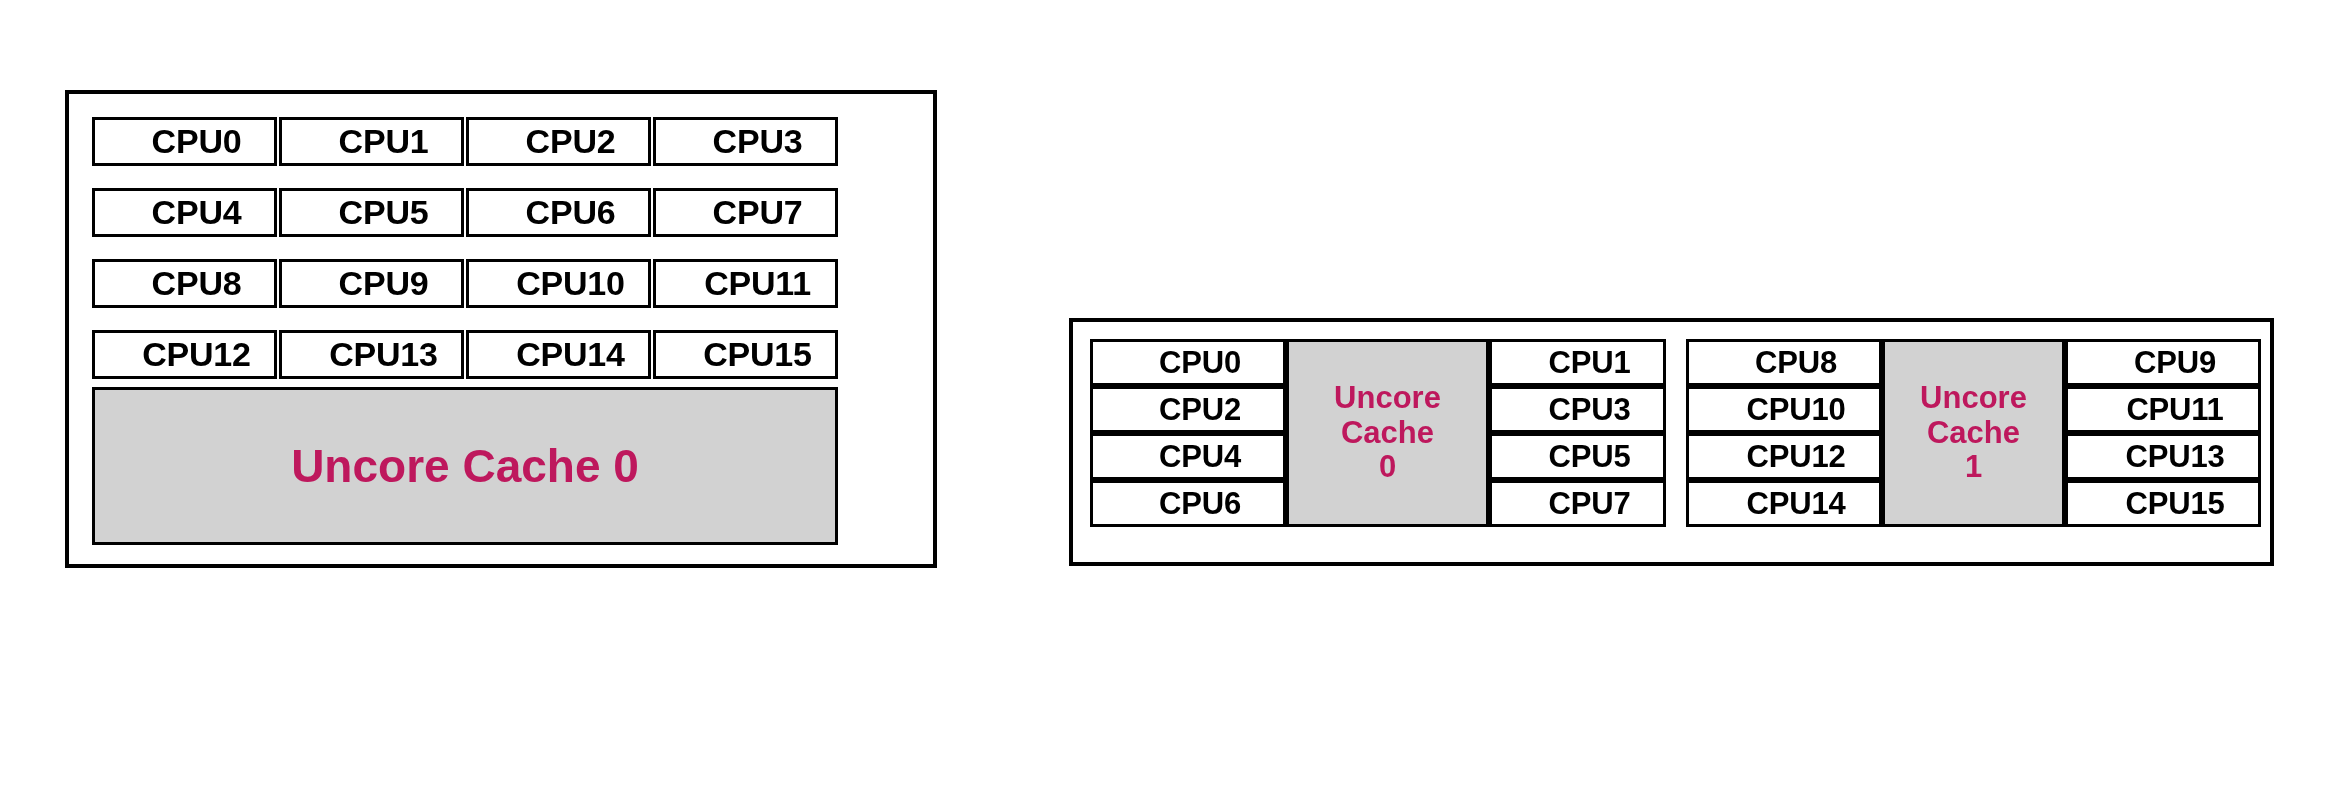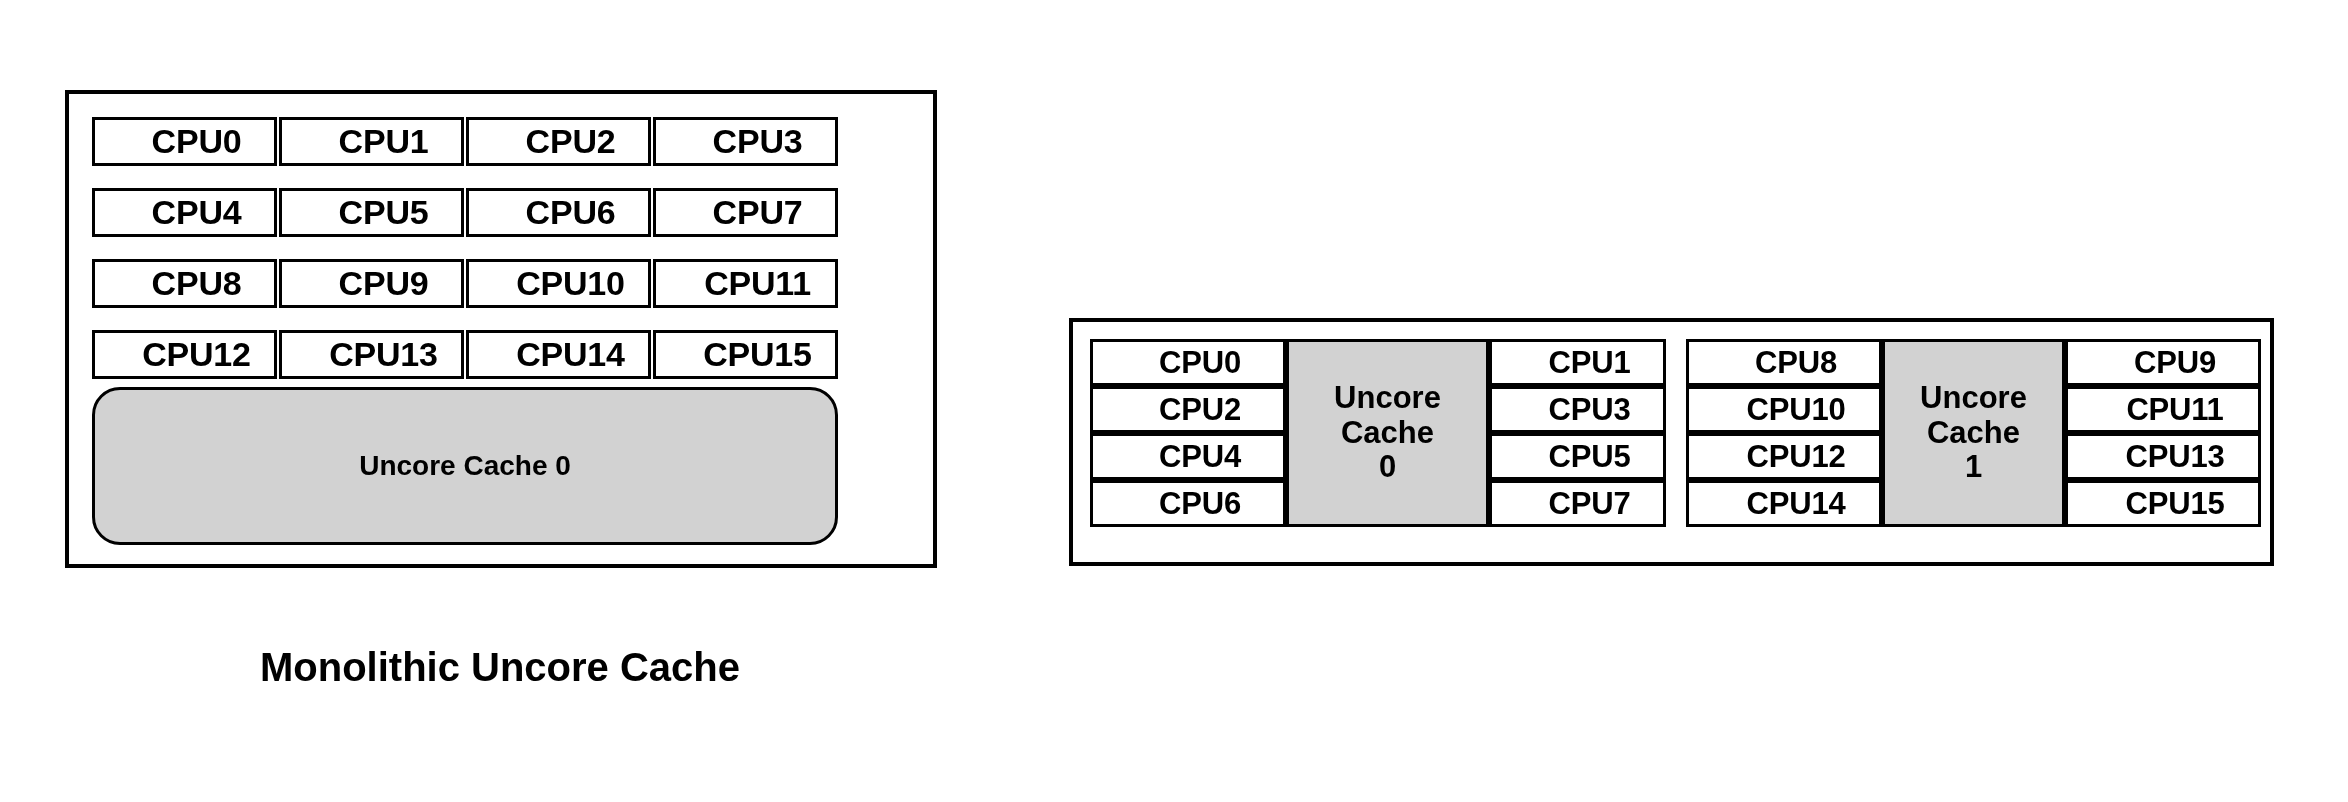--- a/index.html
+++ b/index.html
@@ -44,21 +44,21 @@
   .cache-box {
     position: absolute;
     box-sizing: border-box;
     border: 3px solid #000000;
     background: #d2d2d2;
     display: flex;
     align-items: center;
     justify-content: center;
     text-align: center;
     font-weight: bold;
-    color: #000000;
+    color: #be185d;
   }
 
   .caption {
     position: absolute;
     font-weight: bold;
     color: #000000;
     font-size: 40px;
     text-align: center;
     white-space: nowrap;
   }
@@ -77,22 +77,21 @@
     height: 478px;
   }
   #monolithic-figure .cpu-box {
     font-size: 34px;
   }
   #monolithic-cache {
     left: 88px;
     top: 383px;
     width: 826px;
     height: 158px;
-    font-size: 28px;
-    border-radius: 28px;
+    font-size: 46px;
   }
   #monolithic-caption {
     left: 0px;
     top: 645px;
     width: 1000px;
   }
 
   
   #split-figure {
     left: 0px;
@@ -143,21 +142,20 @@
     <div class="cpu-box" style="left:584px; top:165px; width:185px; height:49px;">CPU11</div>
 
     <div class="cpu-box" style="left:23px;  top:236px; width:185px; height:49px;">CPU12</div>
     <div class="cpu-box" style="left:210px; top:236px; width:185px; height:49px;">CPU13</div>
     <div class="cpu-box" style="left:397px; top:236px; width:185px; height:49px;">CPU14</div>
     <div class="cpu-box" style="left:584px; top:236px; width:185px; height:49px;">CPU15</div>
 
     <div class="cache-box" id="monolithic-cache" style="left:23px; top:293px; width:746px; height:158px;">Uncore Cache 0</div>
   </div>
 
-  <div class="caption" id="monolithic-caption">Monolithic Uncore Cache</div>
 </div>
 
 <div class="figure" id="split-figure">
 
   <div class="outer-frame" id="split-frame">
 
     <div class="cpu-box" style="left:17px; top:17px;  width:196px; height:47px;">CPU0</div>
     <div class="cpu-box" style="left:17px; top:64px;  width:196px; height:47px;">CPU2</div>
     <div class="cpu-box" style="left:17px; top:111px; width:196px; height:47px;">CPU4</div>
     <div class="cpu-box" style="left:17px; top:158px; width:196px; height:47px;">CPU6</div>

